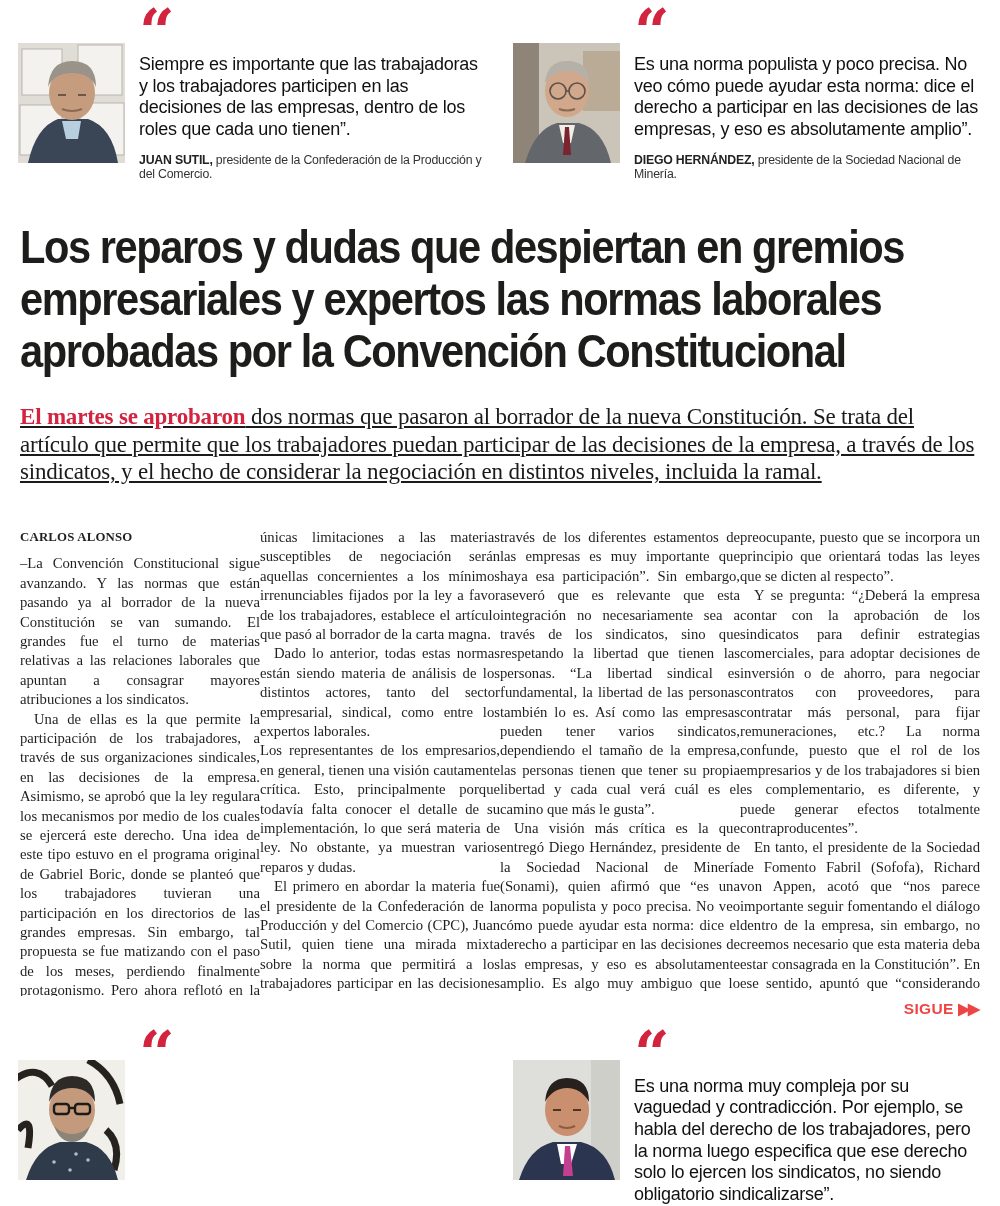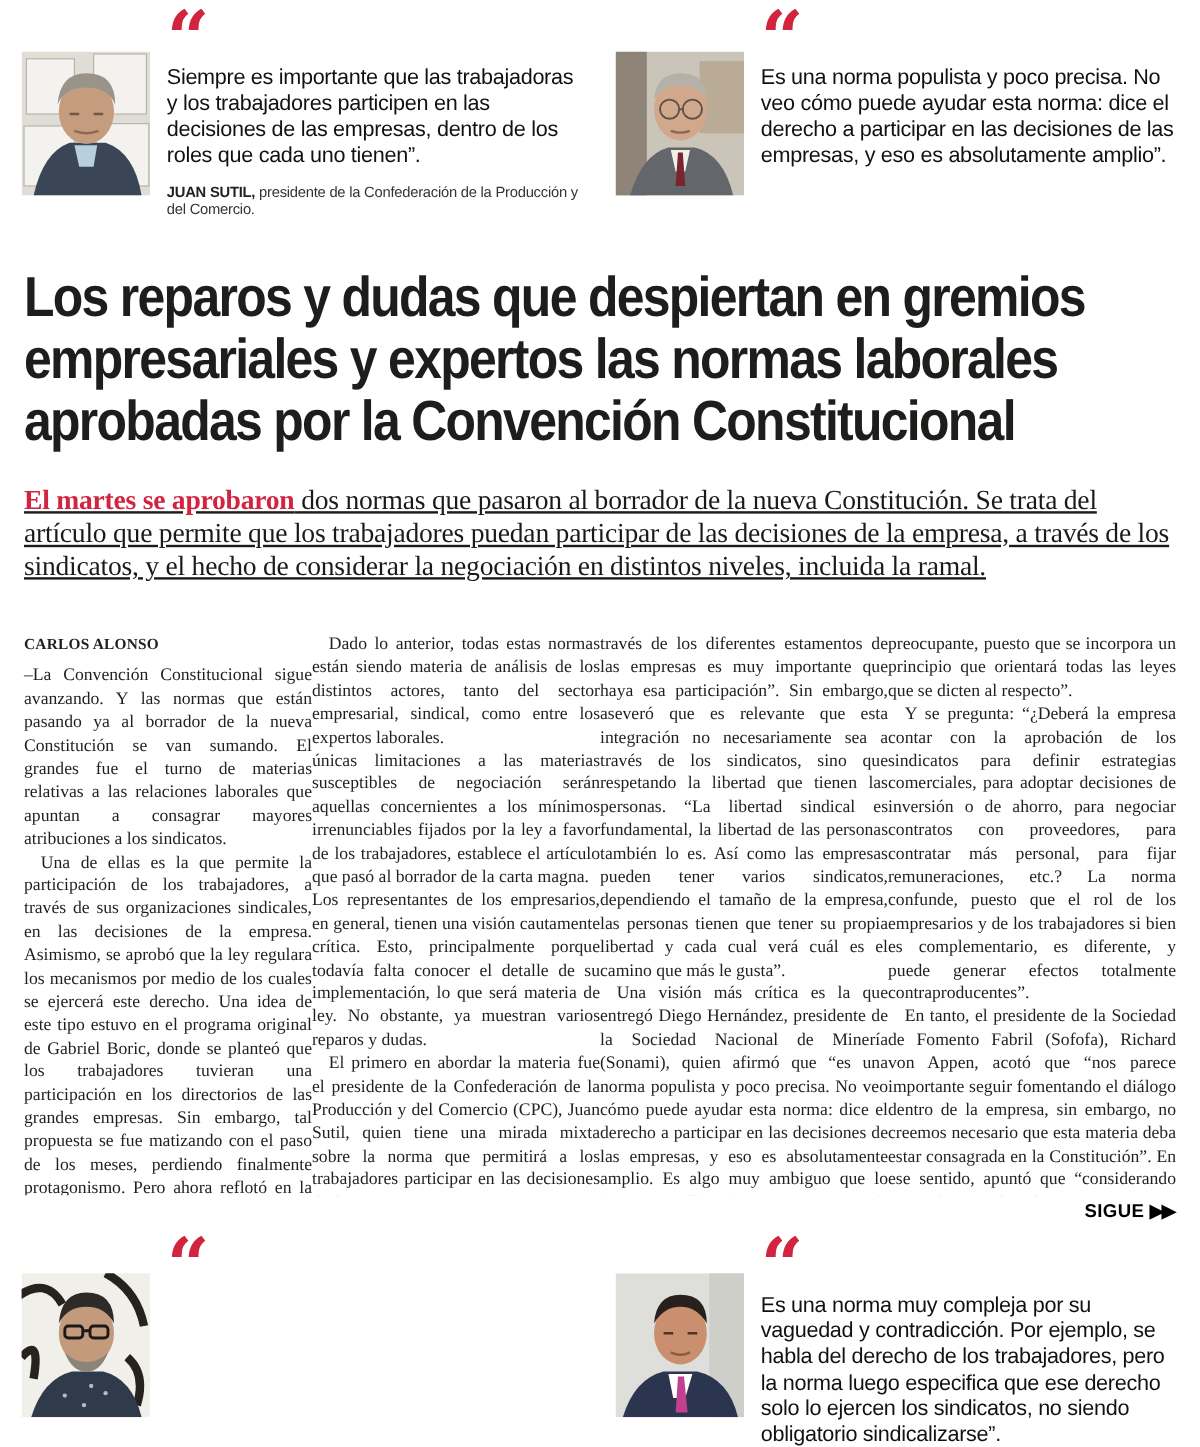--- a/index.html
+++ b/index.html
@@ -43,21 +43,21 @@
            padding:0 20px;margin-top:42px;height:468px;overflow:hidden;}
   .col{font-family:"Liberation Serif",serif;font-size:14.7px;line-height:19.4px;
        color:#1f1f1f;text-align:justify;hyphens:auto;-webkit-hyphens:auto;}
   .byline{font-weight:bold;font-size:12.8px;letter-spacing:0.2px;margin-bottom:7px;
           font-family:"Liberation Serif",serif;}
   .para.ind{text-indent:14px;}
   .subhead{font-family:"Liberation Sans",sans-serif;color:var(--subhead-red);
            font-size:13px;line-height:15px;letter-spacing:-0.3px;
            margin:12px 0 5px 0;font-weight:bold;}
   .sigue{padding:0 22px;text-align:right;font-weight:bold;font-size:15.5px;
-         color:#000000;letter-spacing:0.3px;margin-top:4px;}
+         color:#ef4444;letter-spacing:0.3px;margin-top:4px;}
   .sigue .arrows{letter-spacing:-2px;}
 </style>
 </head>
 <body>
 
 <div class="page">
 
   <section class="quote-row top">
 
     <div class="quote-card">
@@ -98,41 +98,44 @@
           <path d="M32 40 Q34 18 54 18 Q76 18 76 40 Q68 28 54 28 Q40 28 32 40 Z" fill="#b5b0a8"></path>
           <circle cx="45" cy="48" r="8" fill="none" stroke="#5a5248" stroke-width="1.6"></circle>
           <circle cx="64" cy="48" r="8" fill="none" stroke="#5a5248" stroke-width="1.6"></circle>
           <path d="M53 48 L56 48" stroke="#5a5248" stroke-width="1.6"></path>
           <path d="M46 66 Q54 69 62 66" stroke="#8a6852" stroke-width="2" fill="none"></path>
         </svg>
       </div>
       <div class="quote-body">
         <div class="qmark">“</div>
         <p class="qtext">Es una norma populista y poco precisa. No veo cómo puede ayudar esta norma: dice el derecho a participar en las decisiones de las empresas, y eso es absolutamente amplio”.</p>
+        <div class="qname">
+          <span class="nm">DIEGO HERNÁNDEZ,</span><span class="tt"> presidente de la Sociedad Nacional de Minería.</span>
+        </div>
       </div>
     </div>
   </section>
 
   <h1 class="headline">
     <div>Los reparos y dudas que despiertan en gremios</div>
     <div>empresariales y expertos las normas laborales</div>
     <div>aprobadas por la Convención Constitucional</div>
   </h1>
 
   <p class="lead"><span class="lead-in">El martes se aprobaron</span><span> dos normas que pasaron al borrador de la nueva Constitución. Se trata del artículo que permite que los trabajadores puedan participar de las decisiones de la empresa, a través de los sindicatos, y el hecho de considerar la negociación en distintos niveles, incluida la ramal.</span></p>
 
   <section class="columns">
       <div class="col">
         <div class="byline">CARLOS ALONSO</div>
         <p class="para">–La Convención Constitucional sigue avanzando. Y las normas que están pasando ya al borrador de la nueva Constitución se van sumando. El grandes fue el turno de materias relativas a las relaciones laborales que apuntan a consagrar mayores atribuciones a los sindicatos.</p>
         <p class="para ind">Una de ellas es la que permite la participación de los trabajadores, a través de sus organizaciones sindicales, en las decisiones de la empresa. Asimismo, se aprobó que la ley regulara los mecanismos por medio de los cuales se ejercerá este derecho. Una idea de este tipo estuvo en el programa original de Gabriel Boric, donde se planteó que los trabajadores tuvieran una participación en los directorios de las grandes empresas. Sin embargo, tal propuesta se fue matizando con el paso de los meses, perdiendo finalmente protagonismo. Pero ahora reflotó en la Convención Constitucional.</p>
       </div>
       <div class="col">
+        <p class="para">únicas limitaciones a las materias susceptibles de negociación serán aquellas concernientes a los mínimos irrenunciables fijados por la ley a favor de los trabajadores, establece el artículo que pasó al borrador de la carta magna.</p>
         <p class="para ind">Dado lo anterior, todas estas normas están siendo materia de análisis de los distintos actores, tanto del sector empresarial, sindical, como entre los expertos laborales.</p>
-        <p class="para">únicas limitaciones a las materias susceptibles de negociación serán aquellas concernientes a los mínimos irrenunciables fijados por la ley a favor de los trabajadores, establece el artículo que pasó al borrador de la carta magna.</p>
         <p class="para">Los representantes de los empresarios, en general, tienen una visión cautamente crítica. Esto, principalmente porque todavía falta conocer el detalle de su implementación, lo que será materia de ley. No obstante, ya muestran varios reparos y dudas.</p>
         <p class="para ind">El primero en abordar la materia fue el presidente de la Confederación de la Producción y del Comercio (CPC), Juan Sutil, quien tiene una mirada mixta sobre la norma que permitirá a los trabajadores participar en las decisiones de la empresa. “Siempre es importante que las trabajadoras y los trabajadores participen en las decisiones de las empresas, dentro de los roles que cada uno tiene: los trabajadores tienen un rol, los empleadores tienen otro rol y eso a</p>
       </div>
       <div class="col">
         <p class="para">través de los diferentes estamentos de las empresas es muy importante que haya esa participación”. Sin embargo, aseveró que es relevante que esta integración no necesariamente sea a través de los sindicatos, sino que respetando la libertad que tienen las personas. “La libertad sindical es fundamental, la libertad de las personas también lo es. Así como las empresas pueden tener varios sindicatos, dependiendo el tamaño de la empresa, las personas tienen que tener su propia libertad y cada cual verá cuál es el camino que más le gusta”.</p>
         <p class="para ind">Una visión más crítica es la que entregó Diego Hernández, presidente de la Sociedad Nacional de Minería (Sonami), quien afirmó que “es una norma populista y poco precisa. No veo cómo puede ayudar esta norma: dice el derecho a participar en las decisiones de las empresas, y eso es absolutamente amplio. Es algo muy ambiguo que lo único que llevará es a generar más confusión. Y generar efectos secundarios que no se han visto a estas alturas”.</p>
       </div>
       <div class="col">
         <p class="para">preocupante, puesto que se incorpora un principio que orientará todas las leyes que se dicten al respecto”.</p>
         <p class="para ind">Y se pregunta: “¿Deberá la empresa contar con la aprobación de los sindicatos para definir estrategias comerciales, para adoptar decisiones de inversión o de ahorro, para negociar contratos con proveedores, para contratar más personal, para fijar remuneraciones, etc.? La norma confunde, puesto que el rol de los empresarios y de los trabajadores si bien es complementario, es diferente, y puede generar efectos totalmente contraproducentes”.</p>

